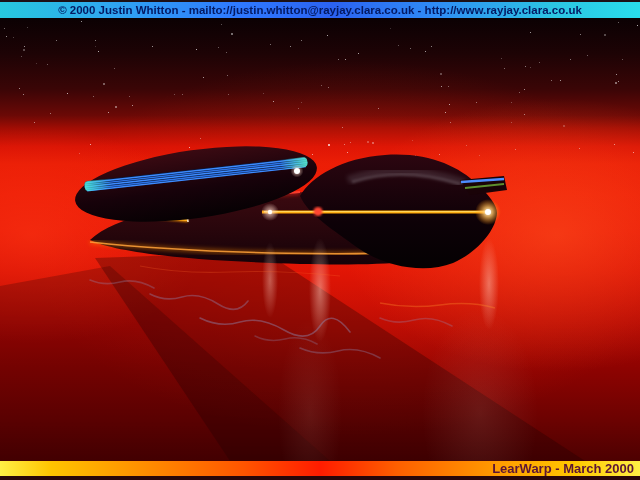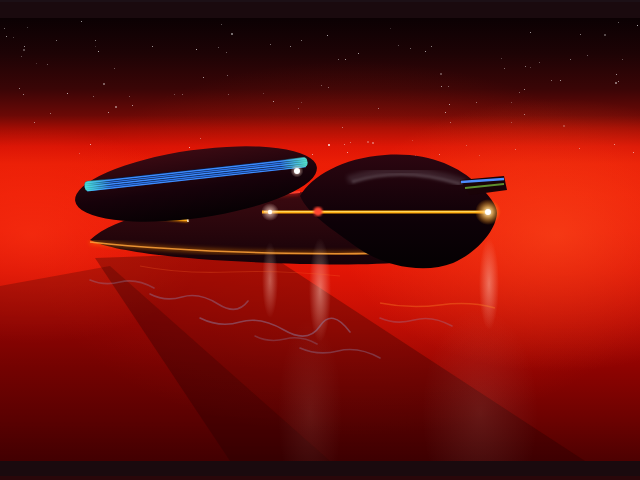--- a/index.html
+++ b/index.html
@@ -39,20 +39,23 @@
   }
   .bottom-edge{position:absolute;top:476px;left:0;width:640px;height:4px;background:#2a070a;}
 </style>
 </head>
 <body>
 
 <div class="screen">
 
   <div class="top-edge"></div>
 
+  <div class="header-bar">
+    <span>© 2000 Justin Whitton - mailto://justin.whitton@rayjay.clara.co.uk - http://www.rayjay.clara.co.uk</span>
+  </div>
 
   <div class="scene">
     <div class="starfield">
         <div class="star" style="left: 311.5px; top: 135.8px; width: 1px; height: 1px; opacity: 0.75;"></div>
         <div class="star" style="left: 196.3px; top: 31.1px; width: 1px; height: 1px; opacity: 0.89;"></div>
         <div class="star" style="left: 346.8px; top: 133.5px; width: 1px; height: 1px; opacity: 0.78;"></div>
         <div class="star" style="left: 411.6px; top: 122.1px; width: 1px; height: 1px; opacity: 0.27;"></div>
         <div class="star" style="left: 500.5px; top: 39.5px; width: 1px; height: 1px; opacity: 0.36;"></div>
         <div class="star" style="left: 297.6px; top: 90.1px; width: 1px; height: 1px; opacity: 0.43;"></div>
         <div class="star" style="left: 98.4px; top: 33.1px; width: 1px; height: 1px; opacity: 0.9;"></div>
@@ -278,15 +281,18 @@
         <path d="M 90,262 q 14,6 30,2 t 34,6" opacity="0.28"></path>
         <path d="M 150,276 q 15,8 32,3 t 36,7 t 30,-3" opacity="0.33"></path>
         <path d="M 200,300 q 20,10 40,4 t 44,8 t 36,-4 t 30,6" opacity="0.38"></path>
         <path d="M 300,330 q 18,8 38,3 t 42,7" opacity="0.30"></path>
         <path d="M 380,300 q 16,7 34,2 t 38,6" opacity="0.26"></path>
         <path d="M 255,318 q 14,7 30,3 t 32,5" opacity="0.25"></path>
       </g>
     </svg>
   </div>
 
+  <div class="footer-bar">
+    <span>LearWarp - March 2000</span>
+  </div>
 
   <div class="bottom-edge"></div>
 </div>
 
 </body></html>

